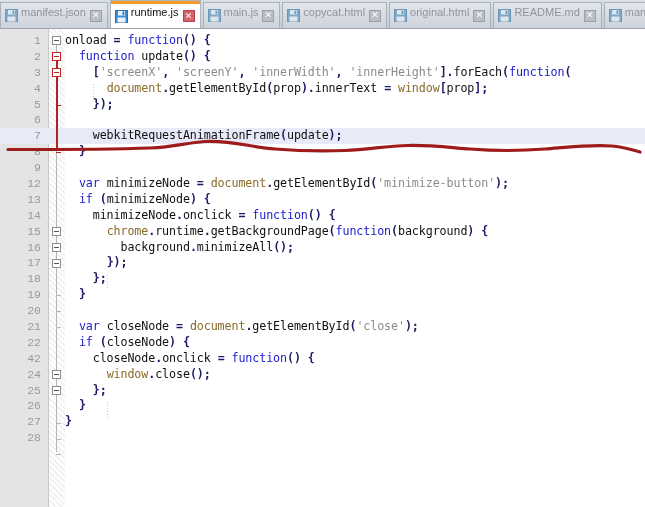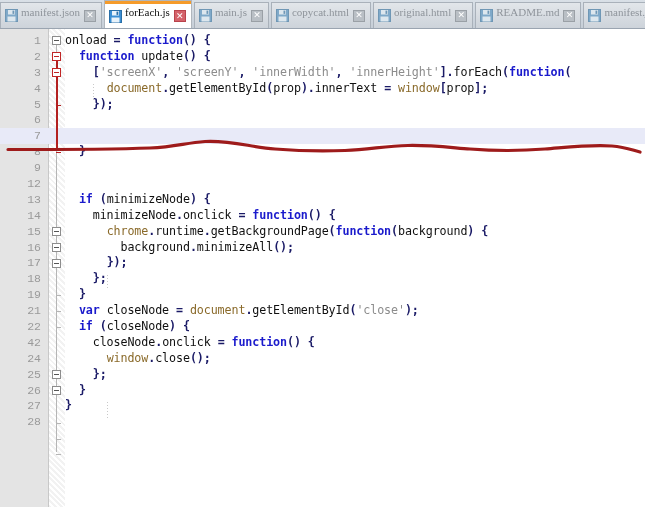--- a/index.html
+++ b/index.html
@@ -42,21 +42,21 @@
     border-bottom: none;
     color: #1b1b1b;
     height: 28px;
     padding-top: 3px;
   }
   .tab.active::before {
     content: "";
     position: absolute; left: 0; right: 0; top: 0; height: 3px;
     background: #f59b2a;
   }
-  .tab-label { margin: 0 4px 8px 3px; letter-spacing: 0px; font-family: Liberation Serif, serif; }
+  .tab-label { margin: 0 4px 8px 3px; letter-spacing: 0px; }
   .tab.active .tab-label { font-weight: normal; color: #111; }
 
   
   .ficon {
     width: 13px; height: 13px; flex: 0 0 auto; position: relative;
     display:inline-block;
   }
   .ficon svg { display:block; }
 
   
@@ -111,21 +111,21 @@
   }
   .ctext {
     position: absolute; left: 65px;
     font-family: "DejaVu Sans Mono", monospace;
     font-size: 11.7px;
     color: #101010;
     letter-spacing: -0.1px;
   }
 
   
-  .kw   { color:#1a1acc; font-weight:bold; }
+  .kw   { color:#1a1acc; font-weight:normal; }
   .str  { color:#8c8c8c; }
   .fld  { color:#8a6a2a; }
   .pun  { color:#1a1a66; font-weight:bold; }
   .plain{ color:#101010; }
 
   
   .foldbox {
     position:absolute; width:9px; height:9px; box-sizing:border-box;
     background:#ffffff; border:1px solid #8d8d8d;
     left: 52px;
@@ -175,21 +175,21 @@
       </div>
       <div class="tab active">
         <span class="ficon">
           <svg width="13" height="13" viewBox="0 0 13 13">
             <rect x="0.5" y="0.5" width="12" height="12" fill="#3b8fd4" stroke="#2a6fa8"></rect>
             <rect x="3" y="1" width="7" height="4.5" fill="#e8f3fb"></rect>
             <rect x="7.5" y="1.6" width="1.8" height="3.3" fill="#2a6fa8"></rect>
             <rect x="2.5" y="7.5" width="8" height="5" fill="#e8f3fb"></rect>
           </svg>
         </span>
-        <span class="tab-label">forEach.js</span>
+        <span class="tab-label">runtime.js</span>
         <span class="xbox">✕</span>
       </div>
       <div class="tab">
         <span class="ficon">
           <svg width="13" height="13" viewBox="0 0 13 13">
             <rect x="0.5" y="0.5" width="12" height="12" fill="#7fa9c9" stroke="#6f97b5"></rect>
             <rect x="3" y="1" width="7" height="4.5" fill="#dde7ee"></rect>
             <rect x="7.5" y="1.6" width="1.8" height="3.3" fill="#6f97b5"></rect>
             <rect x="2.5" y="7.5" width="8" height="5" fill="#dde7ee"></rect>
           </svg>
@@ -251,31 +251,32 @@
     <div class="gutter"></div>
     <div class="foldmargin"></div>
 
     <div class="lines" id="lines" style="top: 4px;">
         <div class="line"><span class="lnum">1</span><span class="ctext"><span class="plain">onload</span> <span class="pun">=</span> <span class="kw">function</span><span class="pun">()</span> <span class="pun">{</span></span></div>
         <div class="line"><span class="lnum">2</span><span class="ctext">  <span class="kw">function</span> <span class="plain">update</span><span class="pun">()</span> <span class="pun">{</span></span></div>
         <div class="line"><span class="lnum">3</span><span class="ctext">    <span class="pun">[</span><span class="str">'screenX'</span><span class="pun">,</span> <span class="str">'screenY'</span><span class="pun">,</span> <span class="str">'innerWidth'</span><span class="pun">,</span> <span class="str">'innerHeight'</span><span class="pun">].</span><span class="plain">forEach</span><span class="pun">(</span><span class="kw">function</span><span class="pun">(</span></span></div>
         <div class="line"><span class="lnum">4</span><span class="ctext">      <span class="fld">document</span><span class="pun">.</span><span class="plain">getElementById</span><span class="pun">(</span><span class="plain">prop</span><span class="pun">).</span><span class="plain">innerText</span> <span class="pun">=</span> <span class="fld">window</span><span class="pun">[</span><span class="plain">prop</span><span class="pun">];</span></span></div>
         <div class="line"><span class="lnum">5</span><span class="ctext">    <span class="pun">});</span></span></div>
         <div class="line"><span class="lnum">6</span><span class="ctext"></span></div>
-        <div class="line hl"><span class="lnum">7</span></div>
+        <div class="line hl"><span class="lnum">7</span><span class="ctext">    <span class="plain">webkitRequestAnimationFrame</span><span class="pun">(</span><span class="plain">update</span><span class="pun">);</span></span></div>
         <div class="line"><span class="lnum">8</span><span class="ctext">  <span class="pun">}</span></span></div>
         <div class="line"><span class="lnum">9</span><span class="ctext"></span></div>
-        <div class="line"><span class="lnum">12</span></div>
+        <div class="line"><span class="lnum">12</span><span class="ctext">  <span class="kw">var</span> <span class="plain">minimizeNode</span> <span class="pun">=</span> <span class="fld">document</span><span class="pun">.</span><span class="plain">getElementById</span><span class="pun">(</span><span class="str">'minimize-button'</span><span class="pun">);</span></span></div>
         <div class="line"><span class="lnum">13</span><span class="ctext">  <span class="kw">if</span> <span class="pun">(</span><span class="plain">minimizeNode</span><span class="pun">)</span> <span class="pun">{</span></span></div>
         <div class="line"><span class="lnum">14</span><span class="ctext">    <span class="plain">minimizeNode</span><span class="pun">.</span><span class="plain">onclick</span> <span class="pun">=</span> <span class="kw">function</span><span class="pun">()</span> <span class="pun">{</span></span></div>
         <div class="line"><span class="lnum">15</span><span class="ctext">      <span class="fld">chrome</span><span class="pun">.</span><span class="plain">runtime</span><span class="pun">.</span><span class="plain">getBackgroundPage</span><span class="pun">(</span><span class="kw">function</span><span class="pun">(</span><span class="plain">background</span><span class="pun">)</span> <span class="pun">{</span></span></div>
         <div class="line"><span class="lnum">16</span><span class="ctext">        <span class="plain">background</span><span class="pun">.</span><span class="plain">minimizeAll</span><span class="pun">();</span></span></div>
         <div class="line"><span class="lnum">17</span><span class="ctext">      <span class="pun">});</span></span></div>
         <div class="line"><span class="lnum">18</span><span class="ctext">    <span class="pun">};</span></span></div>
         <div class="line"><span class="lnum">19</span><span class="ctext">  <span class="pun">}</span></span></div>
+        <div class="line"><span class="lnum">20</span><span class="ctext"></span></div>
         <div class="line"><span class="lnum">21</span><span class="ctext">  <span class="kw">var</span> <span class="plain">closeNode</span> <span class="pun">=</span> <span class="fld">document</span><span class="pun">.</span><span class="plain">getElementById</span><span class="pun">(</span><span class="str">'close'</span><span class="pun">);</span></span></div>
         <div class="line"><span class="lnum">22</span><span class="ctext">  <span class="kw">if</span> <span class="pun">(</span><span class="plain">closeNode</span><span class="pun">)</span> <span class="pun">{</span></span></div>
         <div class="line"><span class="lnum">42</span><span class="ctext">    <span class="plain">closeNode</span><span class="pun">.</span><span class="plain">onclick</span> <span class="pun">=</span> <span class="kw">function</span><span class="pun">()</span> <span class="pun">{</span></span></div>
         <div class="line"><span class="lnum">24</span><span class="ctext">      <span class="fld">window</span><span class="pun">.</span><span class="plain">close</span><span class="pun">();</span></span></div>
         <div class="line"><span class="lnum">25</span><span class="ctext">    <span class="pun">};</span></span></div>
         <div class="line"><span class="lnum">26</span><span class="ctext">  <span class="pun">}</span></span></div>
         <div class="line"><span class="lnum">27</span><span class="ctext"><span class="pun">}</span></span></div>
         <div class="line"><span class="lnum">28</span><span class="ctext"></span></div>
       </div>
 

